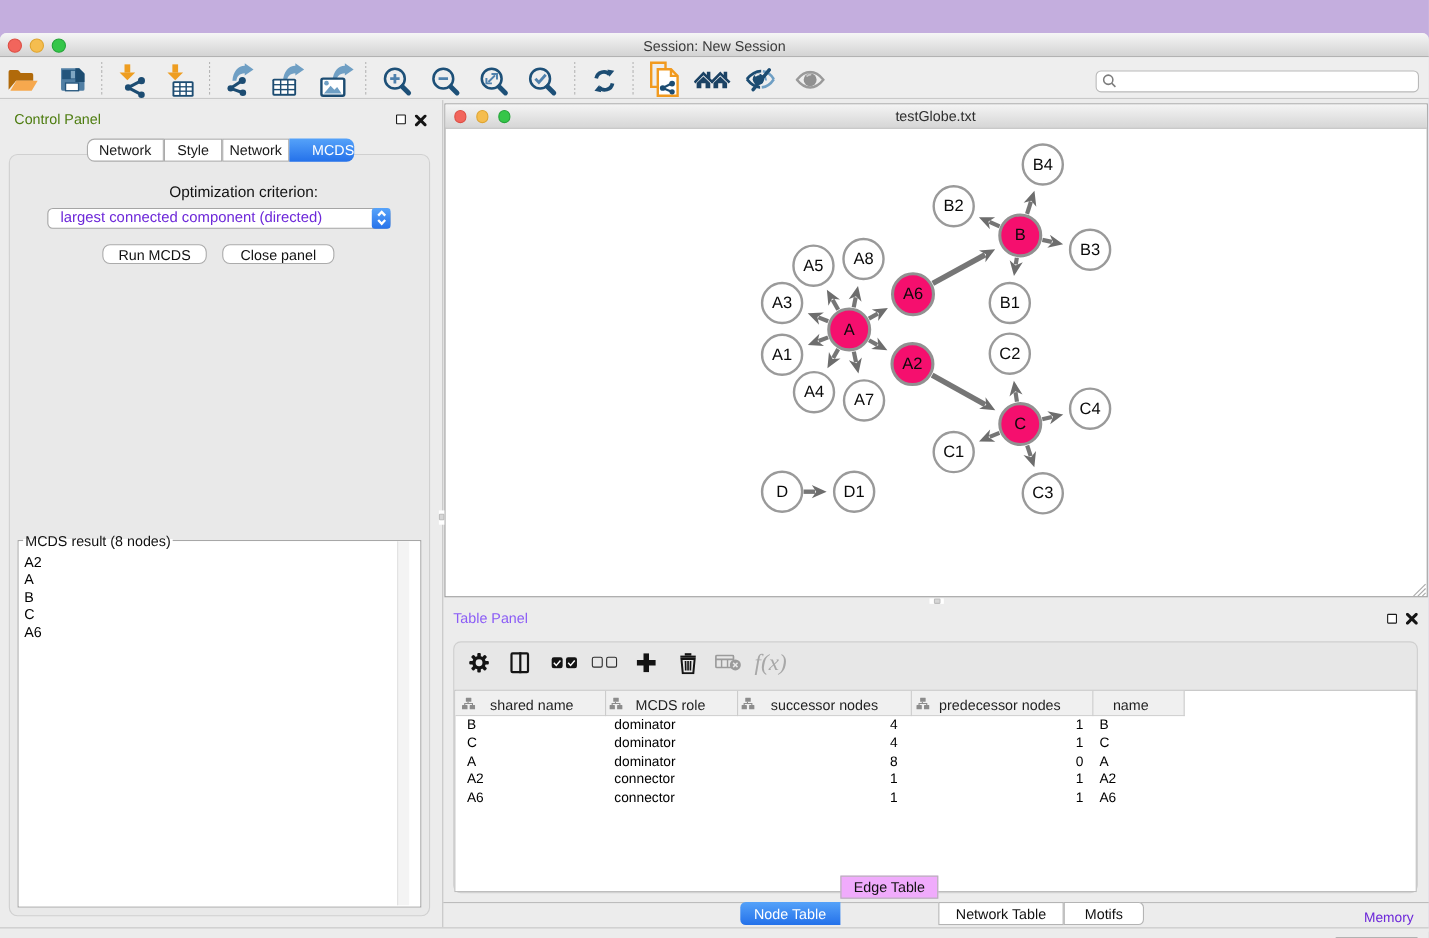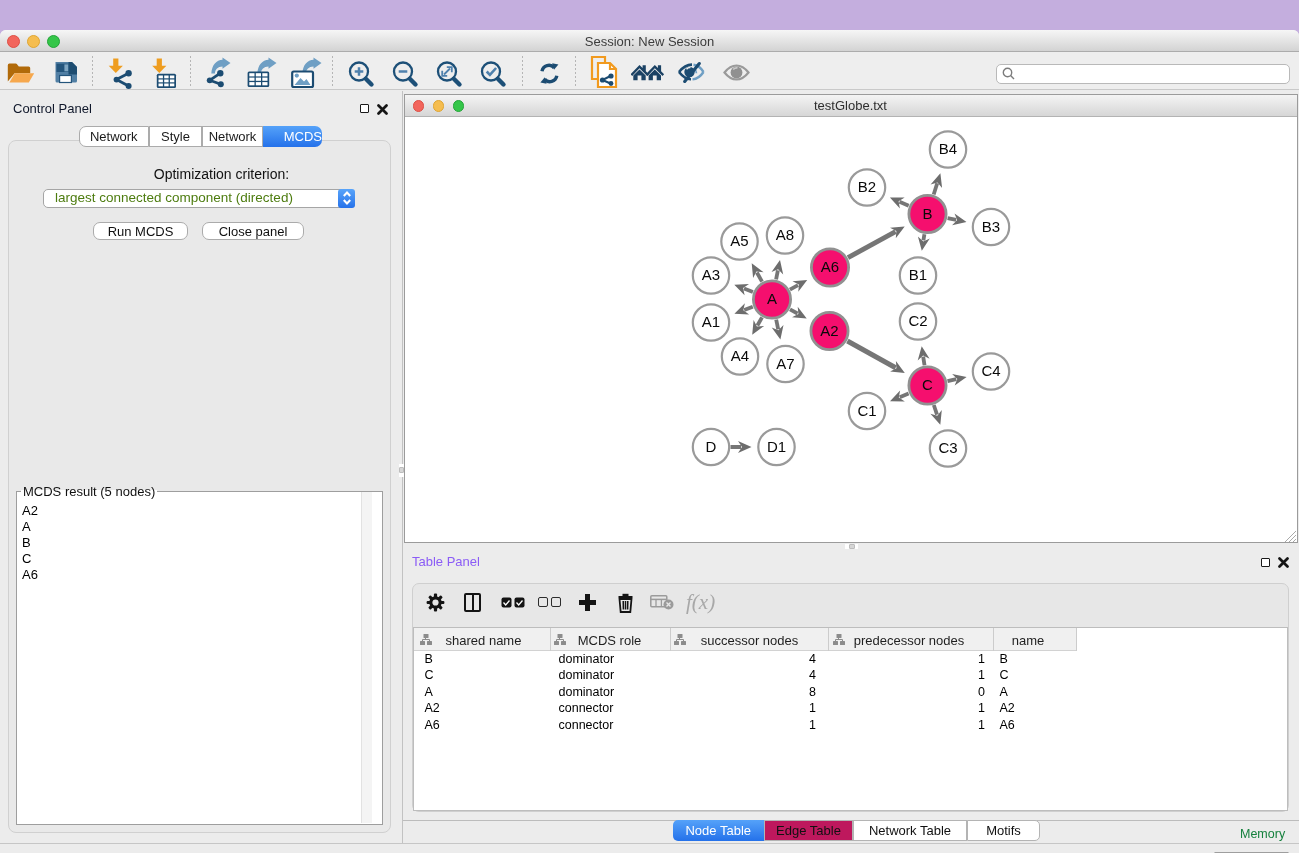--- a/index.html
+++ b/index.html
@@ -165,44 +165,44 @@
       <path d="M1.5 8.5 Q7 1.5 13.5 1.5 Q20 1.5 25.5 8.5 Q20 15.5 13.5 15.5 Q7 15.5 1.5 8.5 Z" fill="none" stroke="#9a9a9a" stroke-width="2.2"></path>
       <circle cx="13.5" cy="8.5" r="5.9" fill="#909090"></circle>
       <path d="M10.2 5.6 a4.8 4.8 0 0 1 4.3 -1.7" stroke="#c9c9c9" stroke-width="1.6" fill="none"></path>
     </svg>
 <div style="position:absolute;left:996px;top:33.5px;width:294px;height:20px;background:#fff;border:1px solid #b9b9b9;border-radius:5px;"></div>
 <svg style="position:absolute;left:1002px;top:37px;" width="14" height="14" viewBox="0 0 14 14">
       <circle cx="5.5" cy="5.5" r="4.2" fill="none" stroke="#7c7c7c" stroke-width="1.4"></circle>
       <line x1="8.6" y1="8.6" x2="12" y2="12" stroke="#7c7c7c" stroke-width="1.4"></line>
     </svg>
 <div style="position:absolute;left:0;top:61px;width:403px;height:752px;background:#ececec;border-right:1px solid #c2c2c2;"></div>
-<div style="position:absolute;left:13px;top:71px;width:200px;height:16px;font-size:13px;color:#0f172a;">Control Panel</div>
+<div style="position:absolute;left:13px;top:71px;width:200px;height:16px;font-size:13px;color:#4d7c0f;">Control Panel</div>
 <div style="position:absolute;left:360px;top:74px;width:9px;height:9px;border:1.6px solid #1a1a1a;border-radius:1px;background:#fff;"></div>
 <svg style="position:absolute;left:377px;top:73.5px;" width="11" height="11" viewBox="0 0 11 11">
       <path d="M1.5 1.5 L9.5 9.5 M9.5 1.5 L1.5 9.5" stroke="#151515" stroke-width="2.7" stroke-linecap="round"></path>
     </svg>
 <div style="position:absolute;left:8px;top:110px;width:383px;height:693px;background:#e9e9e9;border:1px solid #d0d0d0;border-radius:8px;"></div>
 <div style="position:absolute;left:78.5px;top:95.5px;width:70.5px;height:21px;background:#fff;border:1px solid #ababab;border-radius:7px 0 0 7px;color:#1a1a1a;font-size:13px;text-align:center;line-height:20px;">Network</div>
 <div style="position:absolute;left:149px;top:95.5px;width:53px;height:21px;background:#fff;border:1px solid #ababab;color:#1a1a1a;font-size:13px;text-align:center;line-height:20px;">Style</div>
 <div style="position:absolute;left:202px;top:95.5px;width:61px;height:21px;background:#fff;border:1px solid #ababab;color:#1a1a1a;font-size:13px;text-align:center;line-height:20px;">Network</div>
 <div style="position:absolute;left:263px;top:95.5px;width:59px;height:21px;background:linear-gradient(#55a2f9,#2471ea);color:#fff;border-radius:0 7px 7px 0;font-size:13px;text-align:right;line-height:21px;">MCDS</div>
 <div style="position:absolute;left:8px;top:136px;width:427px;height:16px;text-align:center;font-size:14px;color:#111;">Optimization criterion:</div>
 <div style="position:absolute;left:42.5px;top:158.5px;width:312px;height:19px;background:#fff;border:1px solid #a5a5a5;border-radius:5px;"></div>
-<div style="position:absolute;left:55px;top:160px;width:280px;height:16px;font-size:13.5px;color:#4d7c0f;">largest connected component (directed)</div>
+<div style="position:absolute;left:55px;top:160px;width:280px;height:16px;font-size:13.5px;color:#6d28d9;">largest connected component (directed)</div>
 <div style="position:absolute;left:338px;top:158.5px;width:16.5px;height:19px;background:linear-gradient(#58a4fa,#2672ea);border-radius:3px;"></div>
 <svg style="position:absolute;left:339.5px;top:160px;" width="14" height="16" viewBox="0 0 14 16">
       <path d="M3.8 6 L7 2.6 L10.2 6" fill="none" stroke="#fff" stroke-width="2.1"></path>
       <path d="M3.8 10 L7 13.4 L10.2 10" fill="none" stroke="#fff" stroke-width="2.1"></path>
     </svg>
 <div style="position:absolute;left:93px;top:192px;width:95px;height:18px;background:#fff;border:1px solid #ababab;border-radius:7px;font-size:13px;color:#111;text-align:center;line-height:17px;">Run MCDS</div>
 <div style="position:absolute;left:202px;top:192px;width:102px;height:18px;background:#fff;border:1px solid #ababab;border-radius:7px;font-size:13px;color:#111;text-align:center;line-height:17px;">Close panel</div>
 <div style="position:absolute;left:16px;top:461px;width:367px;height:334px;background:#fff;border:1px solid #9e9e9e;"></div>
 <div style="position:absolute;left:17px;top:462px;width:365px;height:332px;background:#fff;"></div>
 <div style="position:absolute;left:361px;top:462px;width:11px;height:331px;background:#f4f4f4;border-left:1px solid #e2e2e2;"></div>
-<div style="position:absolute;left:21px;top:454px;height:14px;padding:0 2px;font-size:13px;color:#111;background:linear-gradient(#e9e9e9 45%,#ffffff 45%);">MCDS result (5 nodes)</div>
+<div style="position:absolute;left:21px;top:454px;height:14px;padding:0 2px;font-size:13px;color:#111;background:linear-gradient(#e9e9e9 45%,#ffffff 45%);">MCDS result (8 nodes)</div>
 <div style="position:absolute;left:22px;top:473px;width:200px;font-size:13px;color:#000;">
       <div style="height:16px;line-height:16px;">A2</div>
       <div style="height:16px;line-height:16px;">A</div>
       <div style="height:16px;line-height:16px;">B</div>
       <div style="height:16px;line-height:16px;">C</div>
       <div style="height:16px;line-height:16px;">A6</div>
     </div>
 <div style="position:absolute;left:403.5px;top:63.5px;width:894px;height:449.5px;background:#fff;border:1px solid #9b9b9b;"></div>
 <div style="position:absolute;left:404.5px;top:64.5px;width:892px;height:22px;background:linear-gradient(#f4f4f4,#d6d6d6);border-bottom:1px solid #b3b3b3;"></div>
 <div style="position:absolute;left:412.75px;top:70px;width:11.5px;height:11.5px;border-radius:50%;background:#f2655c;border:1px solid #dd4f45;"></div>
@@ -419,31 +419,31 @@
 <div style="position:absolute;left:714px;top:671.1999999999999px;width:102px;height:14px;text-align:right;font-size:12.5px;color:#000;">1</div>
 <div style="position:absolute;left:884px;top:671.1999999999999px;width:101px;height:14px;text-align:right;font-size:12.5px;color:#000;">1</div>
 <div style="position:absolute;left:999.5px;top:671.1999999999999px;width:100px;height:14px;font-size:12.5px;color:#000;">A2</div>
 <div style="position:absolute;left:424.5px;top:687.5999999999999px;width:100px;height:14px;font-size:12.5px;color:#000;">A6</div>
 <div style="position:absolute;left:558.5px;top:687.5999999999999px;width:120px;height:14px;font-size:12.5px;color:#000;">connector</div>
 <div style="position:absolute;left:714px;top:687.5999999999999px;width:102px;height:14px;text-align:right;font-size:12.5px;color:#000;">1</div>
 <div style="position:absolute;left:884px;top:687.5999999999999px;width:101px;height:14px;text-align:right;font-size:12.5px;color:#000;">1</div>
 <div style="position:absolute;left:999.5px;top:687.5999999999999px;width:100px;height:14px;font-size:12.5px;color:#000;">A6</div>
 <div style="position:absolute;left:403px;top:790px;width:896px;height:1px;background:#bcbcbc;"></div>
 <div style="position:absolute;left:672.5px;top:790px;width:91.5px;height:21px;background:linear-gradient(#55a2f9,#2471ea);color:#fff;border-radius:5px 0 0 5px;font-size:13px;text-align:center;line-height:21px;">Node Table</div>
-<div style="position:absolute;left:764px;top:790px;width:89px;height:21px;background:#be185d;border:1px solid #b4b4b4;color:#111;font-size:13px;text-align:center;line-height:20px;">Edge Table</div>
+<div style="position:absolute;left:764px;top:766px;width:89px;height:21px;background:#f0abfc;border:1px solid #b4b4b4;color:#111;font-size:13px;text-align:center;line-height:20px;">Edge Table</div>
 <div style="position:absolute;left:853px;top:790px;width:114px;height:21px;background:#fff;border:1px solid #b4b4b4;color:#111;font-size:13px;text-align:center;line-height:20px;">Network Table</div>
 <div style="position:absolute;left:967px;top:790px;width:73px;height:21px;background:#fff;border:1px solid #b4b4b4;border-radius:0 5px 5px 0;color:#111;font-size:13px;text-align:center;line-height:20px;">Motifs</div>
 <div style="position:absolute;left:0;top:813px;width:1299px;height:34px;background:#ececec;border-top:1px solid #c6c6c6;"></div>
 <div style="position:absolute;left:9px;top:824.5px;width:28px;height:19px;background:#fdfdfd;border:1px solid #b1b1b1;border-radius:2px;"></div>
 <svg style="position:absolute;left:15px;top:829px;" width="16" height="10" viewBox="0 0 16 10">
       <g fill="#141414">
         <rect x="4" y="0" width="12" height="2.2"></rect>
         <rect x="4" y="3.9" width="12" height="2.2"></rect>
         <rect x="4" y="7.8" width="12" height="2.2"></rect>
         <rect x="0.5" y="0" width="2.2" height="2.2"></rect>
         <rect x="0.5" y="3.9" width="2.2" height="2.2"></rect>
         <rect x="0.5" y="7.8" width="2.2" height="2.2"></rect>
       </g>
     </svg>
 
 <div style="position:absolute;left:1214px;top:822px;width:75px;height:23px;background:#f8f8f8;border:1px solid #9e9e9e;border-radius:1px;"></div>
 <div style="position:absolute;left:1222px;top:827.5px;width:12.5px;height:12.5px;border-radius:50%;background:#1e9b38;"></div>
-<div style="position:absolute;left:1240px;top:797px;width:48px;height:14px;font-size:12.5px;color:#15803d;">Memory</div>
+<div style="position:absolute;left:1240px;top:797px;width:48px;height:14px;font-size:12.5px;color:#6d28d9;">Memory</div>
 </div>
 </body></html>

